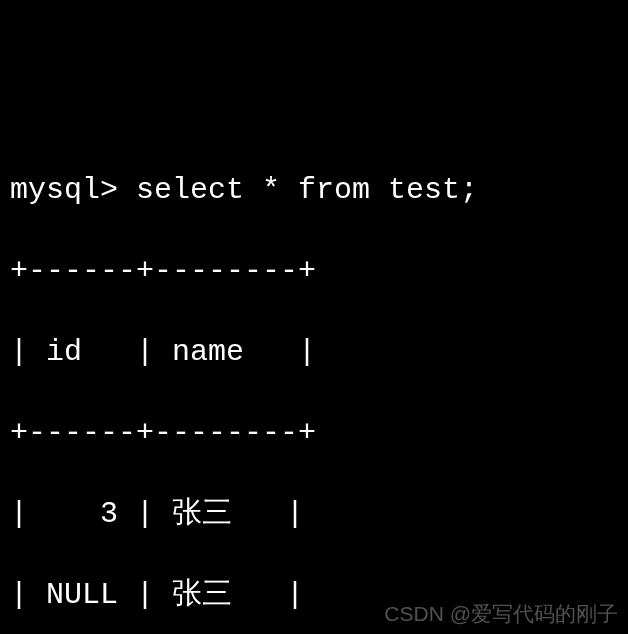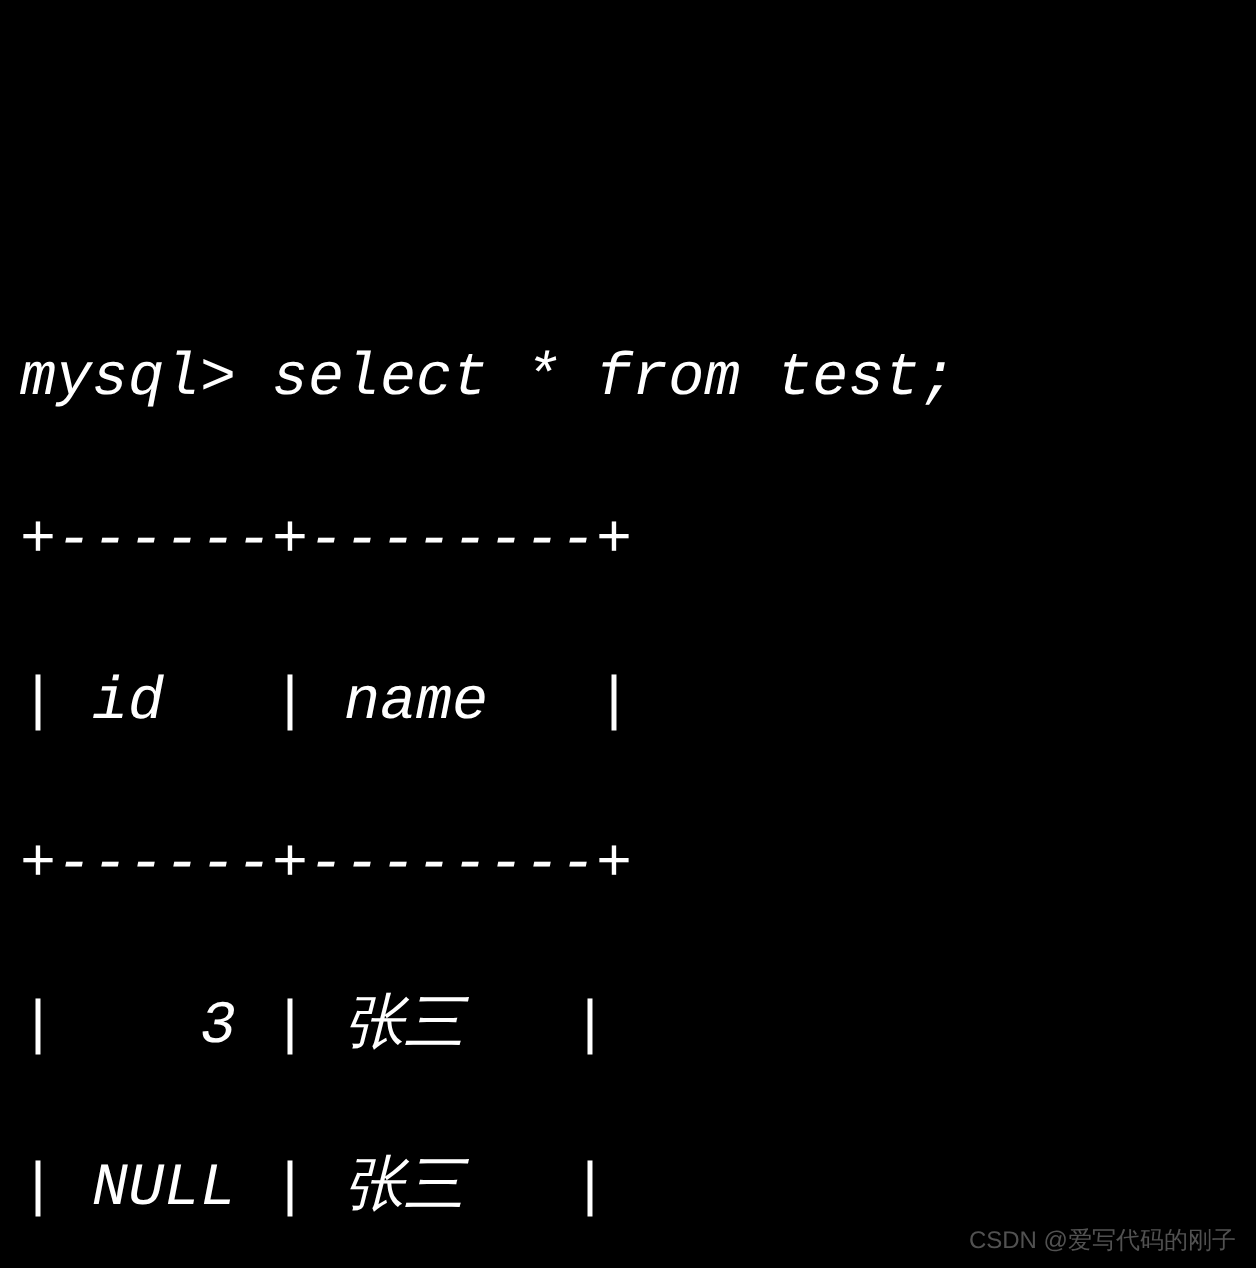--- a/index.html
+++ b/index.html
@@ -24,27 +24,26 @@
       display: inline;
     }
     .query {
       display: inline;
     }
     .watermark {
       position: absolute;
       bottom: 6px;
       right: 10px;
       color: #888888;
-      font-size: 12px;
+      font-size: 21px;
       font-family: sans-serif;
       opacity: 0.6;
     }
     .line {
       display: block;
-      font-style: italic;
     }
   </style>
 </head>
 <body>
 
 
 
 <span class="line"><span class="prompt">mysql&gt; </span><span class="query">select * from test;</span></span>
 <span class="line">+------+--------+</span>
 <span class="line">| id   | name   |</span>

